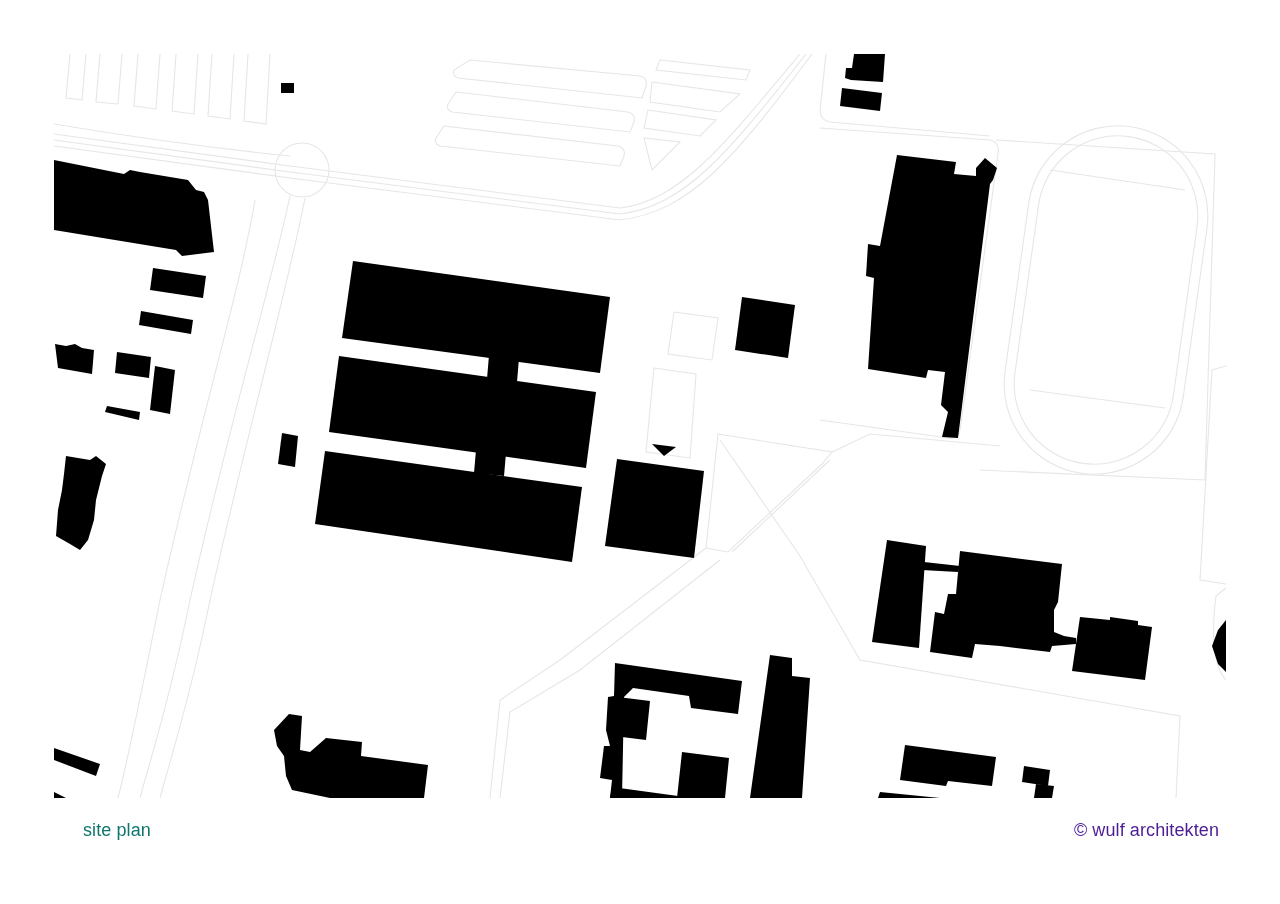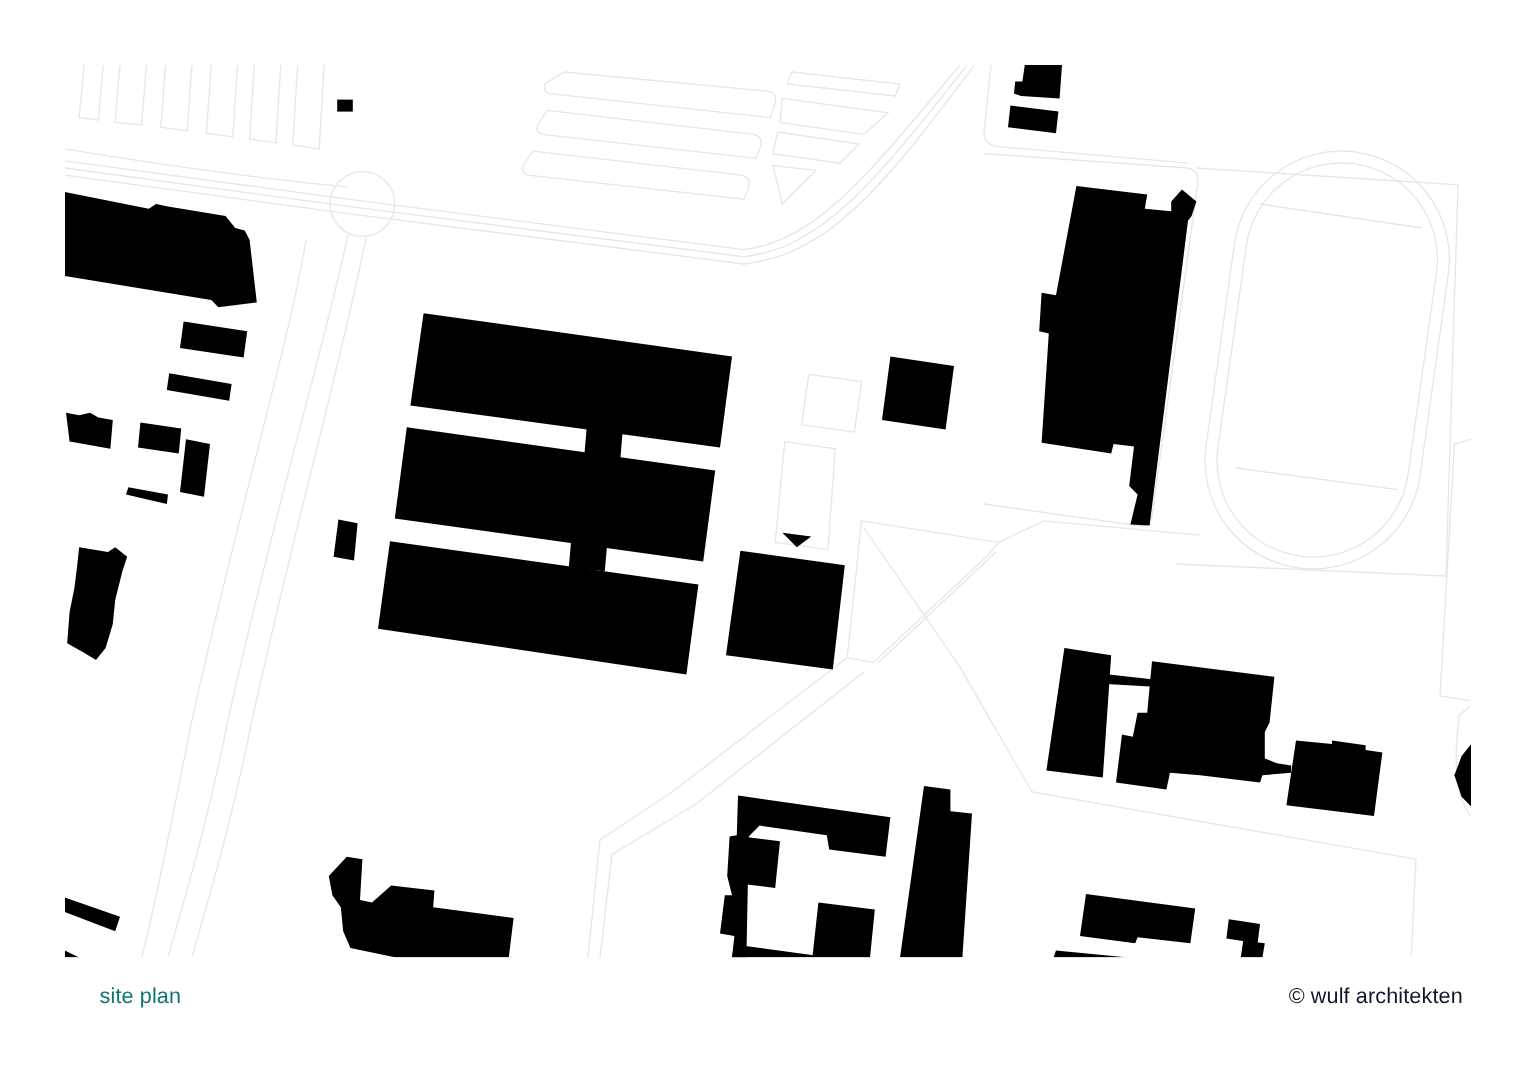--- a/index.html
+++ b/index.html
@@ -33,21 +33,21 @@
       font-size: 18px;
       color: #0f766e;
       letter-spacing: 0.1px;
       margin-left: 29px;
     }
     .caption-right {
       position: absolute;
       right: 61px;
       top: 820px;
       font-size: 18px;
-      color: #0f172a;
+      color: #4c1d95;
       letter-spacing: 0.1px;
     }
     .road { fill: none; stroke: #e6e6e6; stroke-width: 1.1; }
     .bld { fill: #000000; }
   </style>
 </head>
 <body>
 
 <div class="map-frame">
   <svg width="1172" height="744" viewBox="54 54 1172 744" xmlns="http://www.w3.org/2000/svg">

